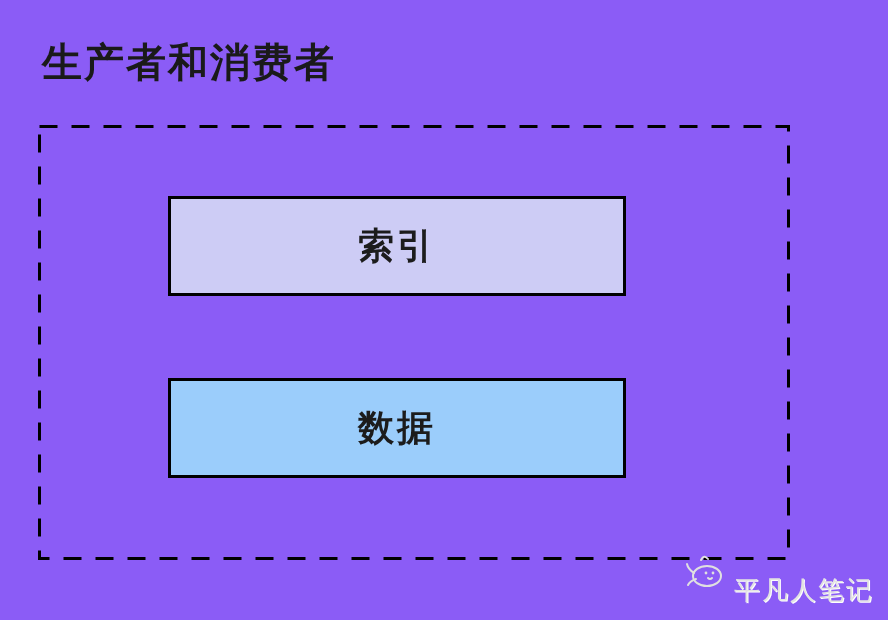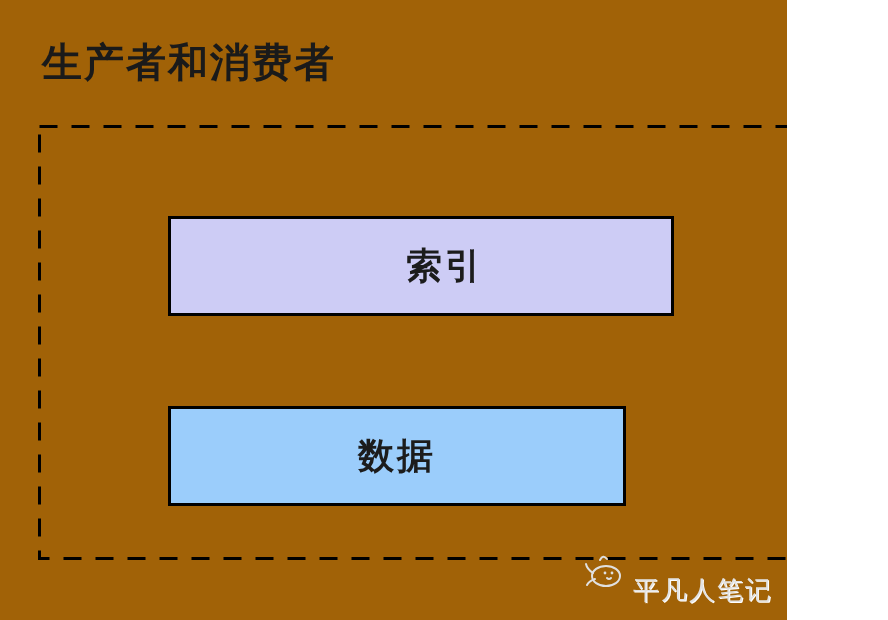--- a/index.html
+++ b/index.html
@@ -3,23 +3,23 @@
 <meta charset="utf-8">
 <style>
   html, body {
     margin: 0;
     padding: 0;
     background: #ffffff;
     font-family: "Liberation Sans", "DejaVu Sans", sans-serif;
   }
   .canvas {
     position: relative;
-    width: 787px;
+    width: 888px;
     height: 620px;
-    background: #a16207;
+    background: #8b5cf6;
     overflow: hidden;
   }
   .title {
     position: absolute;
     left: 42px;
     top: 40px;
     margin: 0;
     font-size: 40px;
     font-weight: 700;
     color: #1a1a1a;
@@ -44,21 +44,21 @@
   .box {
     position: absolute;
     left: 130px;
     width: 452px;
     height: 94px;
     border: 3px solid #000000;
     display: flex;
     align-items: center;
     justify-content: center;
   }
-  .box-index { top: 91px; padding-left: 48px; }
+  .box-index { top: 71px; }
   .box-data  { top: 253px; }
   .box-label {
     font-size: 36px;
     font-weight: 700;
     color: #1c1c1c;
     letter-spacing: 3px;
   }
   .watermark {
     position: absolute;
     right: 14px;
@@ -92,21 +92,21 @@
   <div class="group">
 
     <svg class="group-border" viewBox="0 0 752 435" preserveAspectRatio="none" aria-hidden="true">
       <rect x="1.5" y="1.5" width="749" height="432" fill="none" stroke="#000000" stroke-width="3" stroke-dasharray="18 14"></rect>
     </svg>
 
     <div class="box box-index" style="background-color: rgb(205, 204, 245);">
       <span class="box-label">索引</span>
     </div>
 
-    <div class="box box-data" style="background-color: rgb(155, 205, 251); margin-top: 28px;">
+    <div class="box box-data" style="background-color: rgb(155, 205, 251);">
       <span class="box-label">数据</span>
     </div>
 
   </div>
 
   <div class="watermark">
     <svg class="wm-icon" viewBox="0 0 48 40" aria-hidden="true">
       <g fill="none" stroke="#e0e0e0" stroke-width="2" stroke-linecap="round" stroke-linejoin="round">
         <ellipse cx="27" cy="25" rx="14" ry="10"></ellipse>
         <path d="M14 22 Q8 18 7 13"></path>

